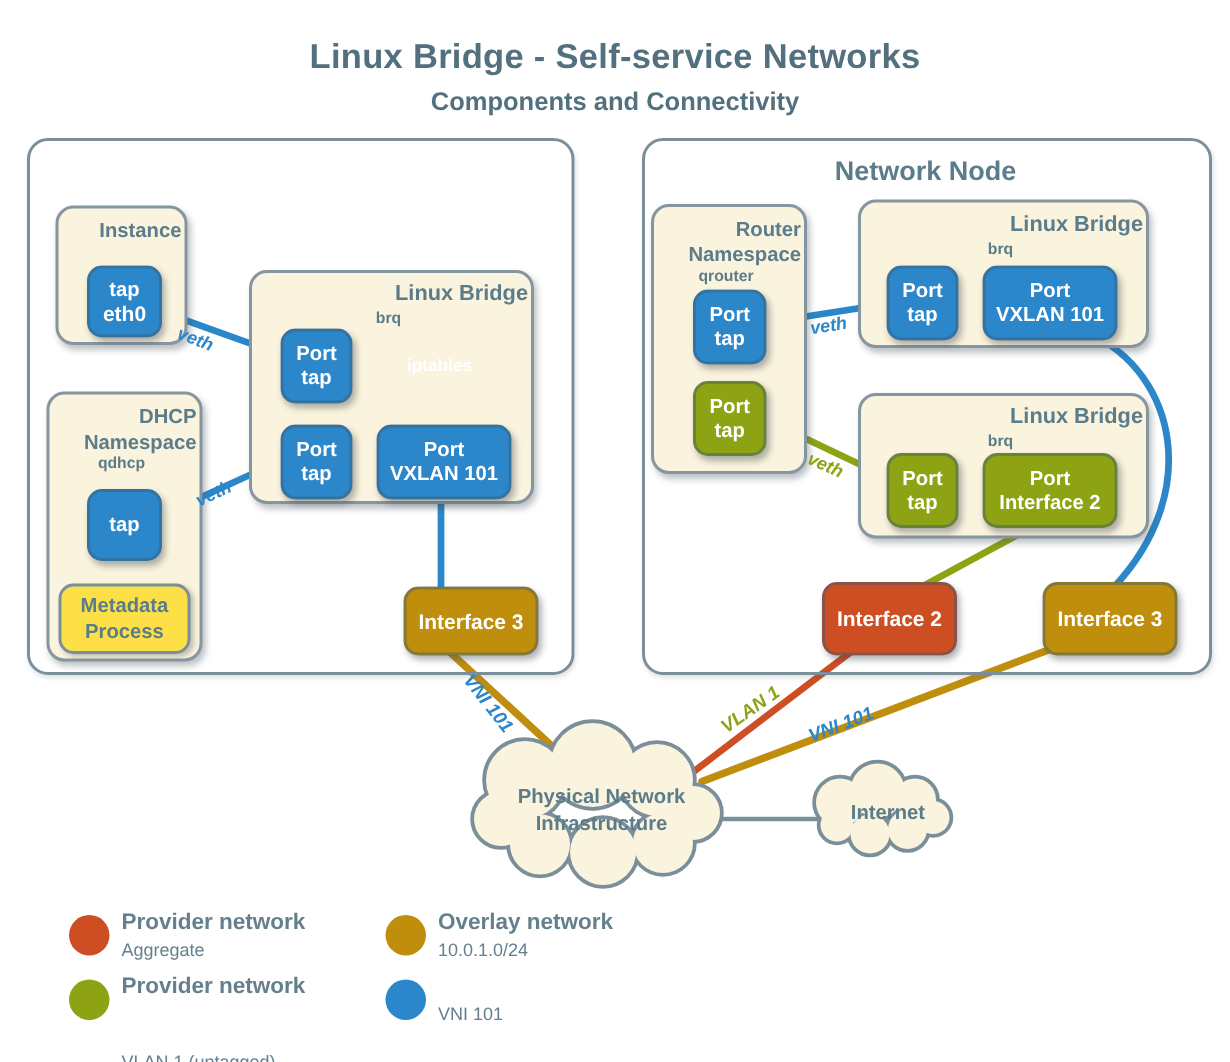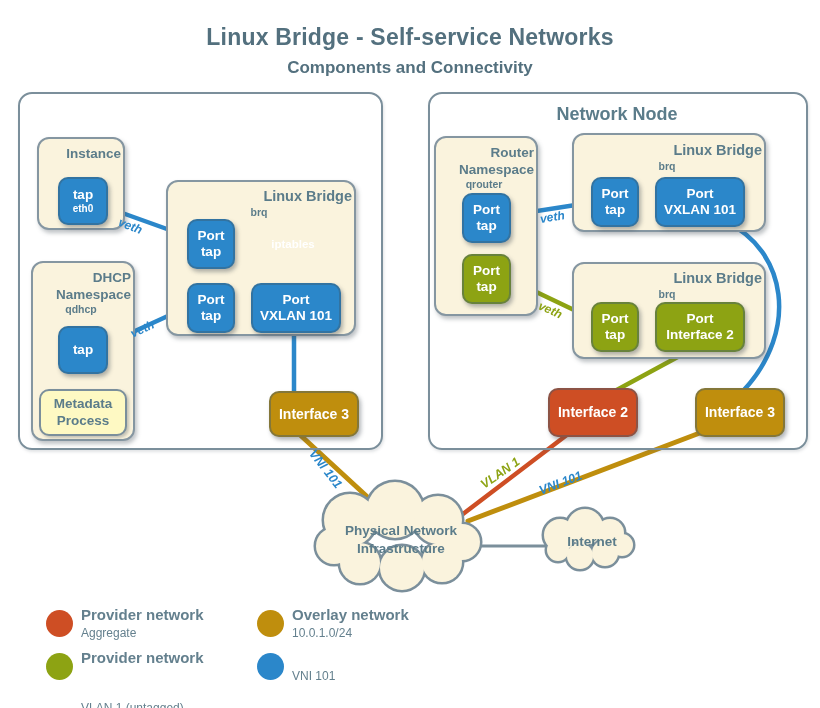--- a/index.html
+++ b/index.html
@@ -10,27 +10,27 @@
   .abs{position:absolute;}
   
   .main-title{width:820px;text-align:center;top:24px;left:0;font-size:23px;font-weight:600;color:#53707e;letter-spacing:.2px;}
   .sub-title{width:820px;text-align:center;top:58px;left:0;font-size:17px;font-weight:600;color:#53707e;}
   .node-title{font-size:18px;font-weight:600;color:#5b7c8a;text-align:center;}
   .box-title{font-size:13.5px;font-weight:600;color:#5b7c8a;text-align:right;line-height:1.25;}
   .box-sub{font-size:10.5px;font-weight:700;color:#5b7c8a;text-align:center;}
   
   .node{border:2px solid #7b8f9b;border-radius:14px;background:transparent;box-shadow:1px 2px 3px rgba(90,100,110,.18);}
   .cream{background:#faf3dd;border:2px solid #8596a1;border-radius:12px;box-shadow:2px 3px 4px rgba(70,80,90,.35);}
-  .graybox{background:#fef9c3;border:2px solid #7b8f9b;border-radius:10px;box-shadow:2px 2px 3px rgba(70,80,90,.3);
+  .graybox{background:#fde047;border:2px solid #7b8f9b;border-radius:10px;box-shadow:2px 2px 3px rgba(70,80,90,.3);
     display:flex;flex-direction:column;align-items:center;justify-content:center;}
   
   .chip{border-radius:10px;border:2px solid rgba(60,90,110,.45);box-shadow:2px 3px 4px rgba(60,70,80,.4);
     display:flex;flex-direction:column;align-items:center;justify-content:center;
     color:#fff;font-size:13.5px;font-weight:600;line-height:1.15;text-align:center;}
-  .chip .small{font-size:10px;font-weight:700;}
+  .chip .small{font-size:14px;font-weight:700;}
   .blue{background:#2b87ca;}
   .green{background:#8da313;}
   .gold{background:#bf8e0d;margin-left:18px;}
   .orange{background:#ce4e24;}
   
   .veth{font-size:12px;font-weight:700;font-style:italic;color:#2b87ca;}
   .veth.g{color:#8da313;}
   .segment-label{font-size:12.5px;font-weight:700;font-style:italic;}
   .lab-blue{color:#2b87ca;} .lab-green{color:#8da313;}
   

